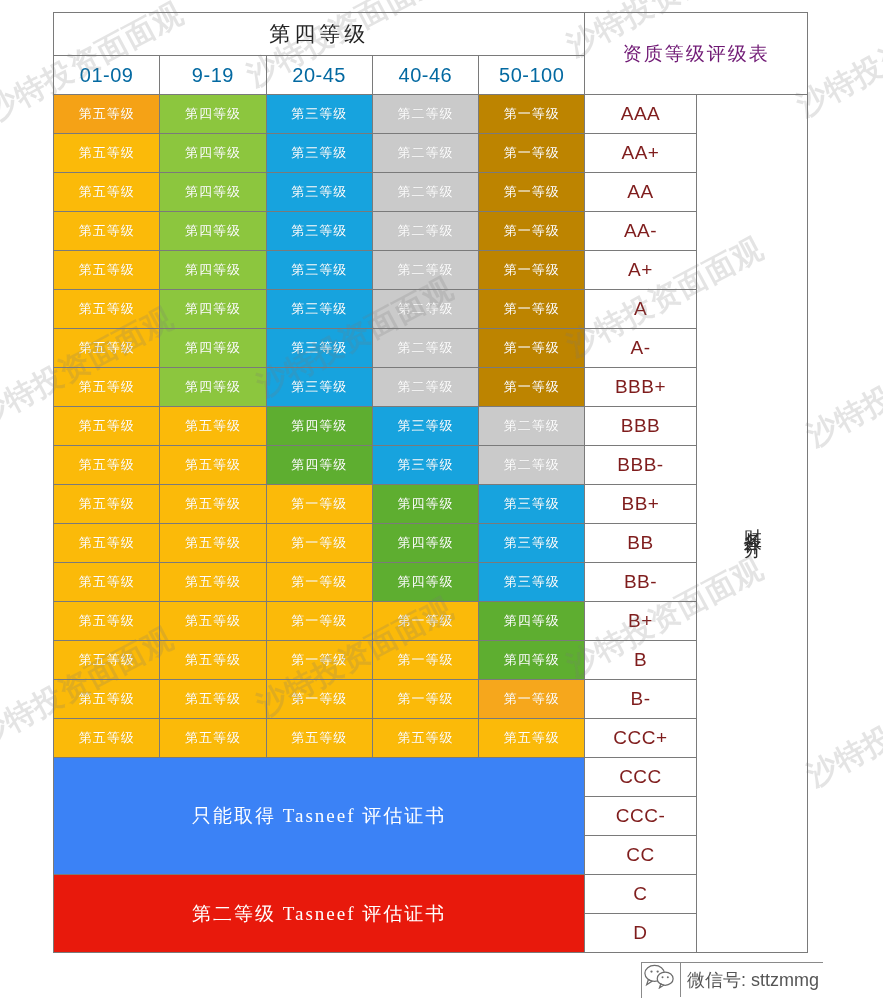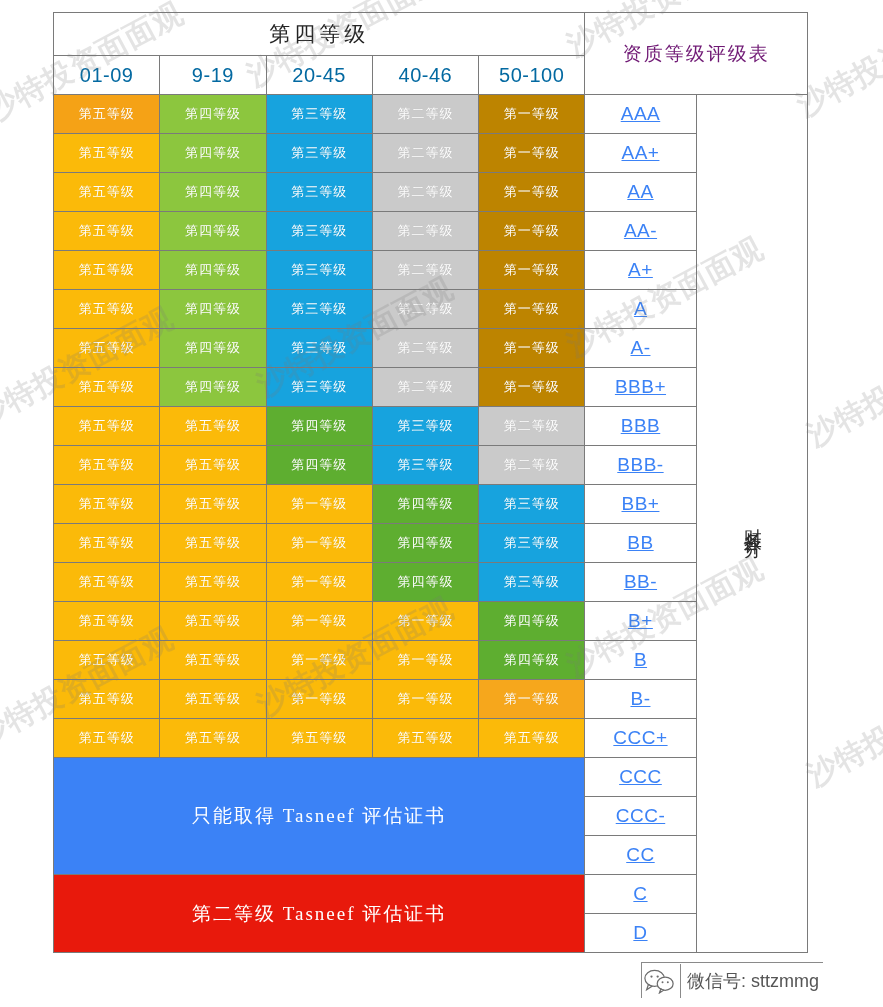--- a/index.html
+++ b/index.html
@@ -99,24 +99,23 @@
     font-size: 13px;
     letter-spacing: 1px;
     color: #ffffff;
     text-shadow: 0 0 1px rgba(0,0,0,0.10);
     border-color: #6f6f6f;
   }
   td.rating {
     background: #ffffff;
     font-family: "Liberation Sans", "DejaVu Sans", sans-serif;
     font-size: 19px;
-    color: #3b82f6;
+    color: #7f1d1d;
     letter-spacing: 0.5px;
     border-color: #9a9a9a;
-    text-decoration: underline;
   }
 
   
   td.banner {
     font-family: "Liberation Serif", "DejaVu Serif", serif;
     font-size: 19px;
     letter-spacing: 2px;
     color: #ffffff;
     border-color: #4a4a4a;
   }
@@ -138,21 +137,21 @@
     line-height: 1.1;
   }
 
   
   #footer-badge {
     position: absolute;
     left: 641px;
     top: 962px;
     height: 36px;
     display: flex;
-    align-items: center;
+    align-items: flex-start;
     gap: 6px;
     z-index: 50;
     border: 1px solid #8a8a8a;
     border-right: none;
     border-bottom: none;
     background: #ffffff;
     padding: 0 4px 0 2px;
     box-sizing: border-box;
   }
   #footer-badge .wechat-icon {

